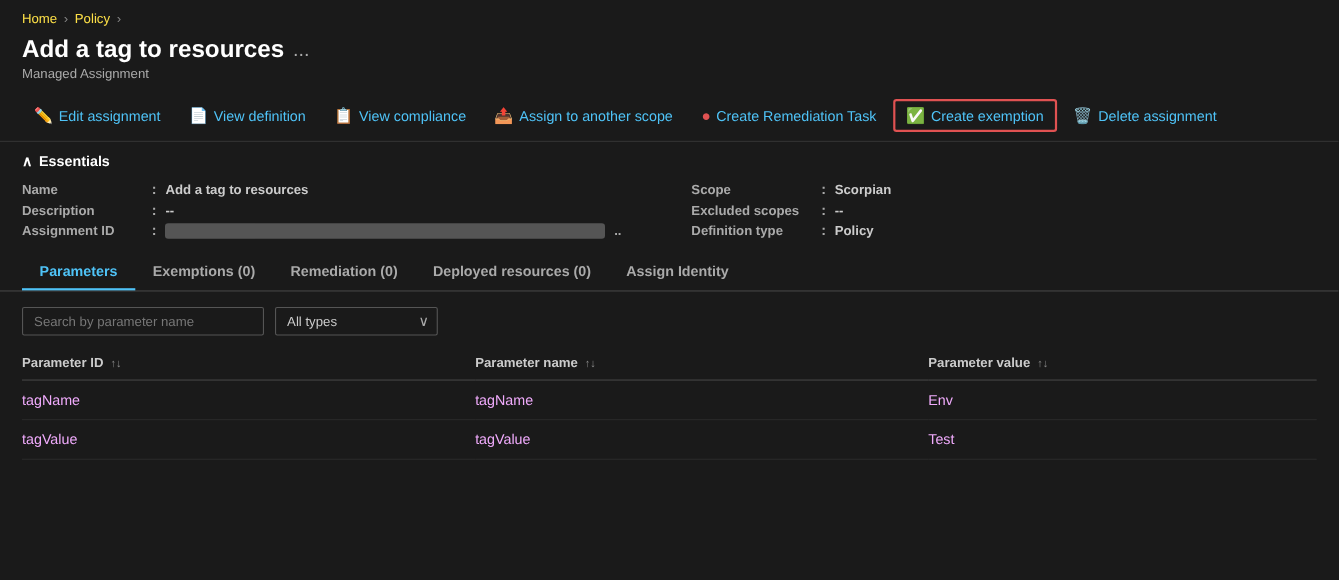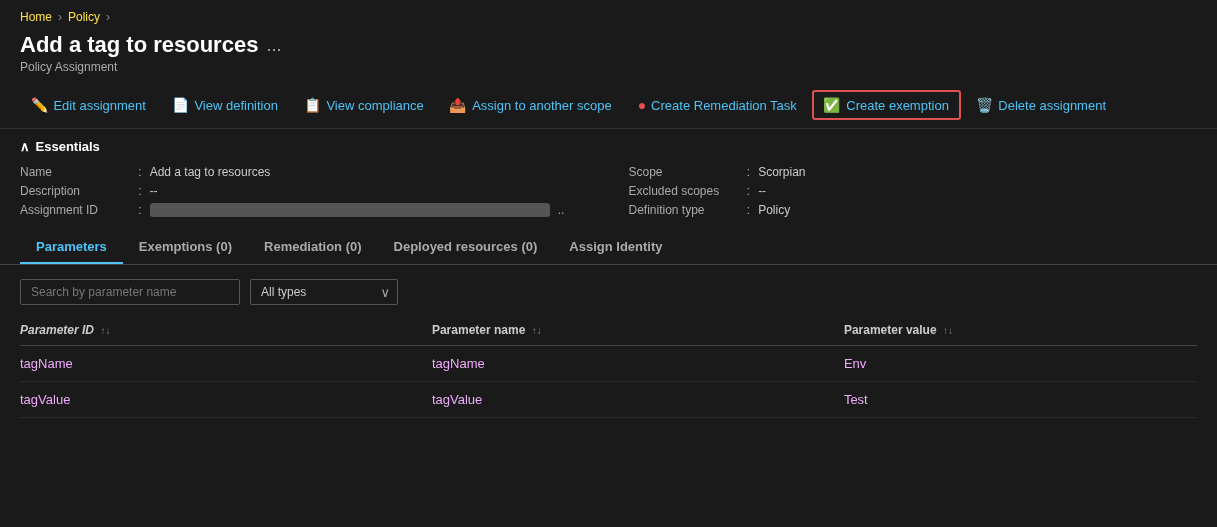--- a/index.html
+++ b/index.html
@@ -98,20 +98,21 @@
     .essentials-grid {
       display: grid;
       grid-template-columns: 1fr 1fr;
       gap: 4px 40px;
     }
     .essentials-row {
       display: flex;
       align-items: center;
       gap: 8px;
       padding: 2px 0;
+      font-weight: bold;
     }
     .essentials-label {
       color: #aaa;
       min-width: 110px;
       font-size: 12px;
     }
     .essentials-value {
       color: #cccccc;
       font-size: 12px;
     }
@@ -211,39 +212,39 @@
       padding: 10px 10px 10px 0;
       font-size: 13px;
       color: #f0abfc;
       border-bottom: 1px solid #2a2a2a;
     }
     .sort-icon {
       font-size: 10px;
       color: #888;
       margin-left: 3px;
     }
-    .col-param-id { width: 35%; font-style: italic; }
+    .col-param-id { width: 35%; }
     .col-param-name { width: 35%; }
     .col-param-value { width: 30%; }
   </style>
 </head>
 <body>
 
 <div class="breadcrumb">
   <a>Home</a>
   <span class="breadcrumb-sep">›</span>
   <a>Policy</a>
   <span class="breadcrumb-sep">›</span>
 </div>
 
 <div class="page-title-area">
   <span class="page-title">Add a tag to resources</span>
   <span class="page-title-dots">...</span>
 </div>
-<div class="page-subtitle">Policy Assignment</div>
+<div class="page-subtitle">Managed Assignment</div>
 
 <div class="toolbar">
   <button class="toolbar-btn">
     <span class="toolbar-icon">✏️</span>
     <span>Edit assignment</span>
   </button>
   <button class="toolbar-btn">
     <span class="toolbar-icon">📄</span>
     <span>View definition</span>
   </button>

